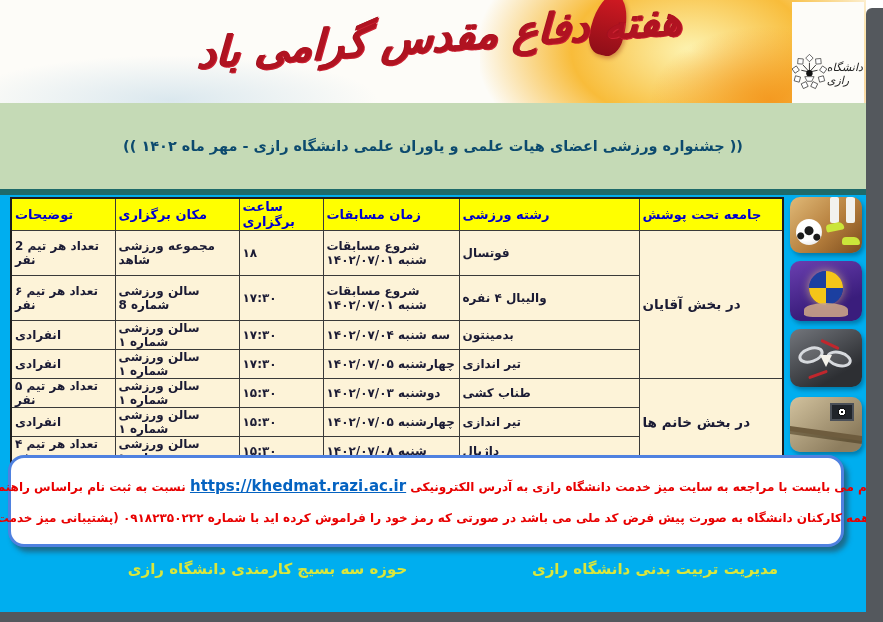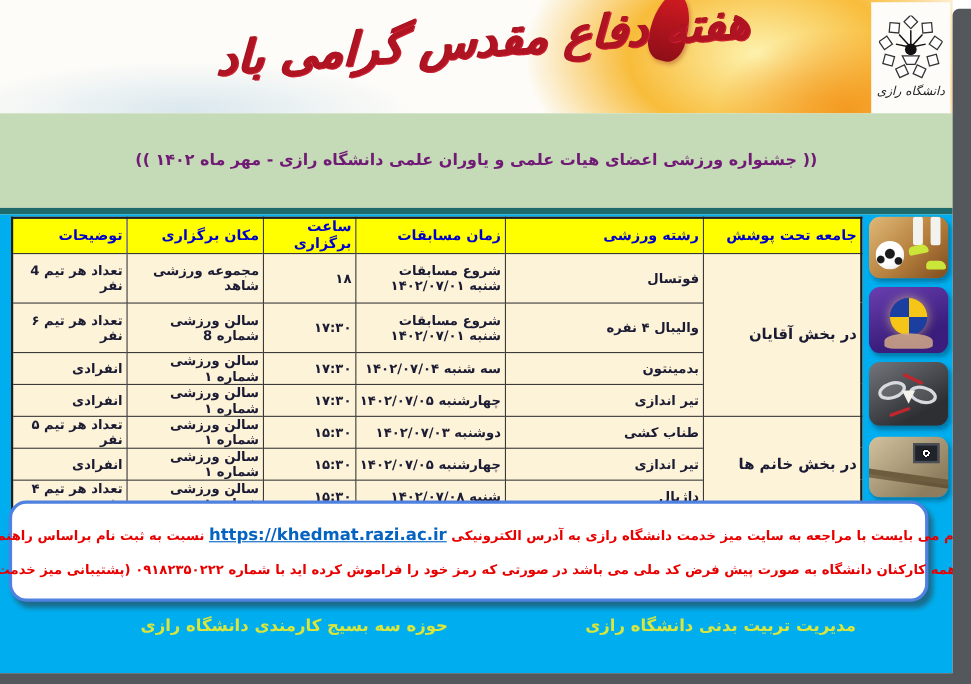--- a/index.html
+++ b/index.html
@@ -21,37 +21,37 @@
        background:radial-gradient(ellipse at center,rgba(190,215,230,.55) 0%,rgba(190,215,230,0) 70%);}
   .tulip{position:absolute;left:592px;top:-6px;width:34px;height:62px;background:linear-gradient(#d21a22,#8e0e18);
        border-radius:55% 55% 45% 45%/65% 65% 35% 35%;transform:rotate(14deg);box-shadow:2px 2px 4px rgba(150,40,20,.4);}
   .calligraphy{position:absolute;left:120px;top:12px;width:640px;text-align:center;
        font-family:"DejaVu Serif", serif;font-style:italic;font-weight:bold;font-size:42px;
        color:#b01321;transform:rotate(-4deg) skewX(-6deg);
        text-shadow:1px 1px 0 #c23, -1px 0 0 #a01220;white-space:nowrap;}
 
   
   .logo-block{position:absolute;left:792px;top:2px;width:72px;height:128px;background:#fdfcf8;
-       display:flex;flex-direction:column;align-items:center;justify-content:flex-start;padding-top:12px;}
+       display:flex;flex-direction:row;align-items:center;justify-content:flex-start;padding-top:12px;}
   .logo-caption{font-family:"DejaVu Serif", serif;font-style:italic;font-size:11px;color:#222;margin-top:4px;}
 
   
   .intro{position:absolute;left:0;top:103px;width:866px;height:86px;background:#c5dab6;
        display:flex;flex-direction:column;justify-content:space-evenly;align-items:center;direction:rtl;padding:4px 14px;}
   .intro-line1{font-weight:bold;font-size:14.5px;color:#111;}
-  .intro-line2{font-weight:bold;font-size:14.5px;color:#701a75;text-align:right;}
+  .intro-line2{font-weight:bold;font-size:14.5px;color:#0c4a6e;text-align:right;}
   .teal-edge{position:absolute;left:0;top:189px;width:866px;height:6px;background:#1e6a6a;}
 
   
   .body-cyan{position:absolute;left:0;top:195px;width:866px;height:417px;background:#00aeef;}
 
   
   table.sched{position:absolute;left:10px;top:197px;width:772px;height:257px;border-collapse:collapse;
        direction:rtl;table-layout:fixed;background:#fdf3d8;}
-  table.sched td,table.sched th{border:1px solid #3a3a3a;padding:0 3px;text-align:right;vertical-align:middle;overflow:hidden;}
+  table.sched td,table.sched th{border:1px solid #3a3a3a;padding:0 3px;text-align:left;vertical-align:middle;overflow:hidden;}
   table.sched{border:2px solid #1d1d1d;}
   th.colhead{background:#ffff00;color:#0000cd;font-size:13px;font-weight:bold;height:32px;}
   td.cell{background:#fdf3d8;color:#1b1b34;font-weight:bold;font-size:12px;}
   td.group-cell{background:#fdf3d8;color:#1b1b34;font-weight:bold;font-size:13.5px;}
   tr.tall{height:45px;}
   tr.short{height:27px;}
   .time2{display:block;}
 
   
   .card{position:absolute;left:790px;width:72px;border-radius:10px;box-shadow:2px 3px 4px rgba(0,60,90,.45);overflow:hidden;}
@@ -177,21 +177,21 @@
       <th class="colhead">ساعت برگزاری</th>
       <th class="colhead">مکان برگزاری</th>
       <th class="colhead">توضیحات</th>
     </tr>
     <tr class="tall">
       <td class="group-cell" rowspan="4">در بخش آقایان</td>
       <td class="cell">فوتسال</td>
       <td class="cell"><span>شروع مسابقات</span><span class="time2">شنبه ۱۴۰۲/۰۷/۰۱</span></td>
       <td class="cell">۱۸</td>
       <td class="cell">مجموعه ورزشی شاهد</td>
-      <td class="cell">تعداد هر تیم 4 نفر</td>
+      <td class="cell">تعداد هر تیم 2 نفر</td>
     </tr>
     <tr class="tall">
       <td class="cell">والیبال ۴ نفره</td>
       <td class="cell"><span>شروع مسابقات</span><span class="time2">شنبه ۱۴۰۲/۰۷/۰۱</span></td>
       <td class="cell">۱۷:۳۰</td>
       <td class="cell">سالن ورزشی شماره 8</td>
       <td class="cell">تعداد هر تیم ۶ نفر</td>
     </tr>
     <tr class="short">
       <td class="cell">بدمینتون</td>

